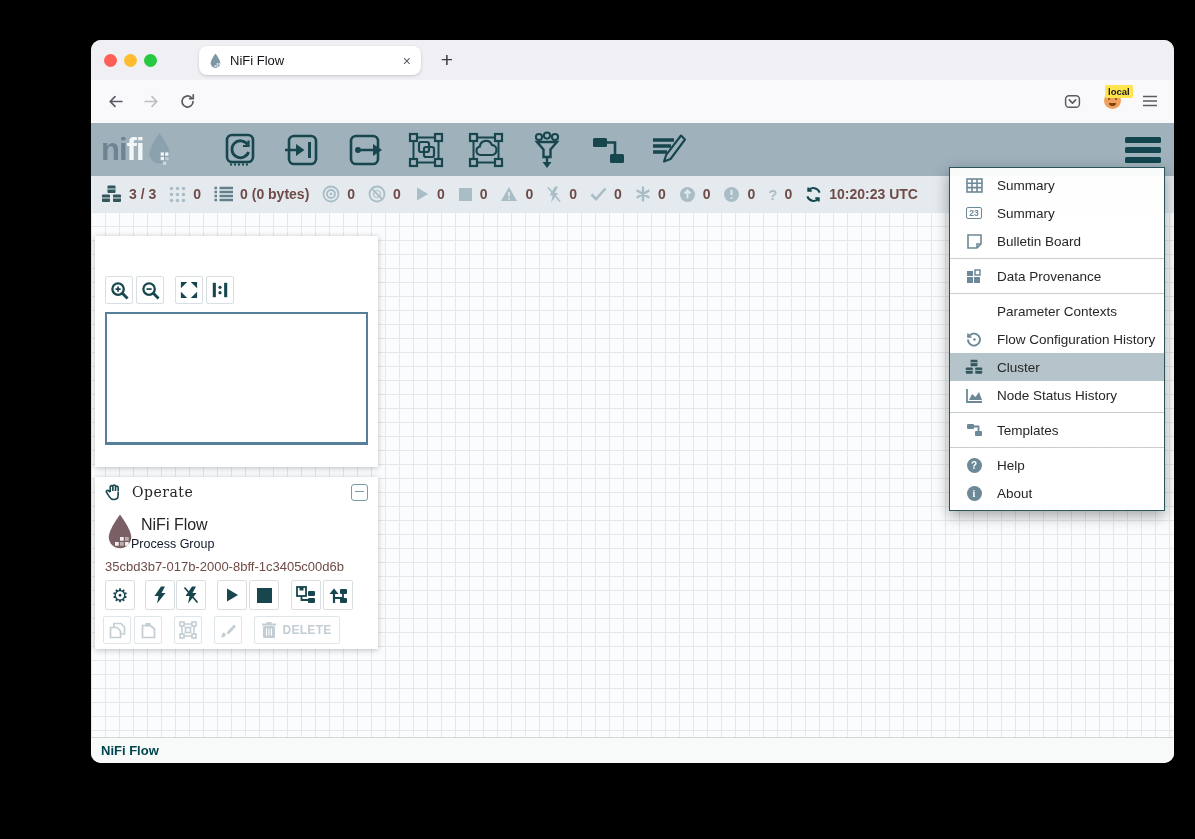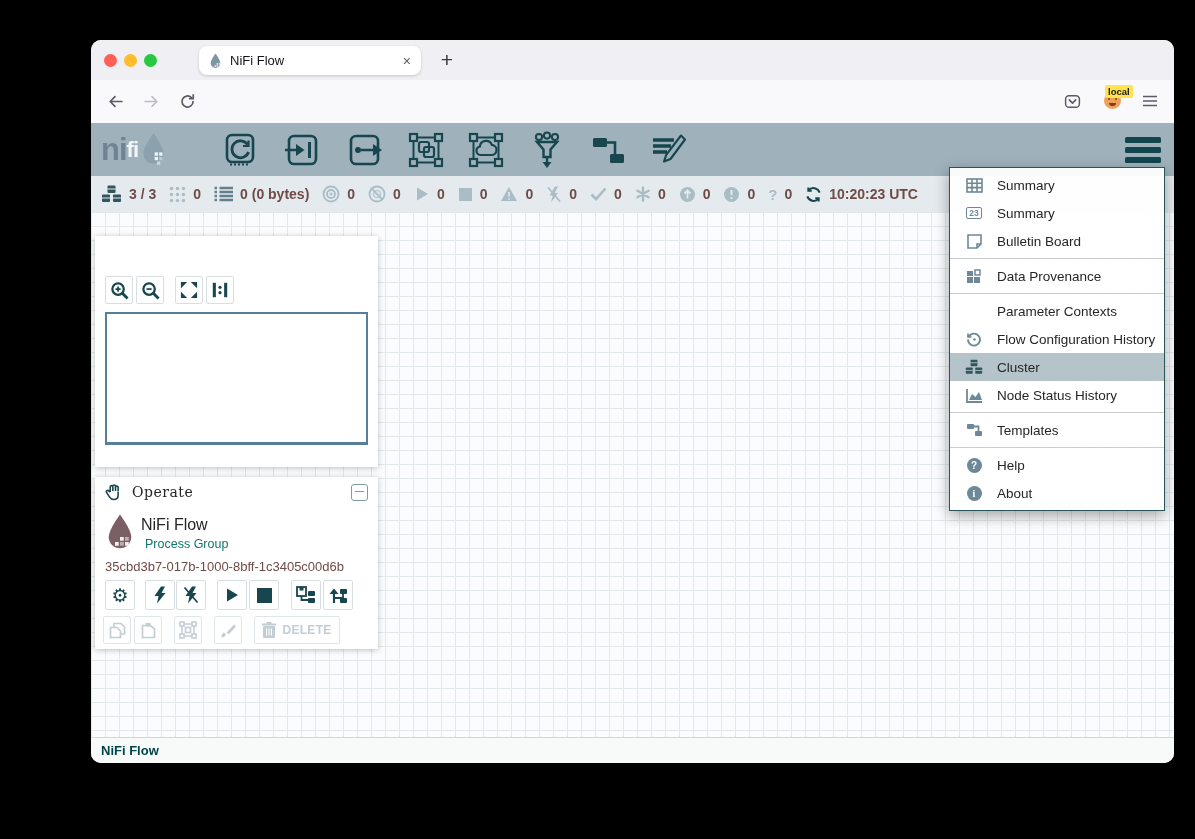--- a/index.html
+++ b/index.html
@@ -124,21 +124,21 @@
       <span class="abs navicon" style="left:1051px;top:14px;">
         <svg width="16" height="14" viewBox="0 0 16 14" stroke="currentColor" stroke-width="1.6">
             <path d="M1 2.5h14M1 7h14M1 11.5h14"></path>
           </svg>
       </span>
     </div>
 
     <div class="abs nifibar">
       <div class="abs" style="left:10px;top:9px;display:flex;align-items:flex-end;">
         <span style="font-size:31px;font-weight:bold;line-height:32px;color:#6e8493;letter-spacing:-1px;">ni</span>
-        <span style="font-size:22px;font-weight:bold;line-height:32px;color:#f3f6f7;letter-spacing:-1px;text-align:center;">fi</span>
+        <span style="font-size:31px;font-weight:bold;line-height:32px;color:#f3f6f7;letter-spacing:-1px;text-align:center;">fi</span>
         <span style="color:#8ba2ae;display:flex;margin-left:2px;">
           <svg width="27" height="34" viewBox="0 0 24 30">
               <path d="M12 1C12 1 3 13 3 19a9 9 0 0 0 18 0C21 13 12 1 12 1Z" fill="currentColor"></path>
               <g fill="#eef3f5">
                 <rect x="13" y="18" width="3" height="3"></rect>
                 <rect x="17" y="18" width="3" height="3"></rect>
                 <rect x="13" y="22" width="3" height="3"></rect>
                 <rect x="17" y="22" width="3" height="3" opacity=".5"></rect>
                 <rect x="15" y="26" width="3" height="3" opacity=".6"></rect>
               </g>
@@ -428,22 +428,22 @@
             <g fill="#f2eded">
               <rect x="12" y="19" width="3" height="3"></rect>
               <rect x="16" y="19" width="3" height="3" opacity=".55"></rect>
               <rect x="12" y="23" width="3" height="3" opacity=".55"></rect>
               <rect x="8" y="23" width="3" height="3"></rect>
               <rect x="16" y="23" width="3" height="3"></rect>
             </g>
           </svg>
       </span>
       <span class="abs" style="left:46px;top:39px;font-size:16px;color:#262626;">NiFi Flow</span>
-      <span class="abs" style="left:50px;top:60px;font-size:12.5px;color:#0f766e;">Process Group</span>
-      <span class="abs" style="left:10px;top:82px;font-size:13px;color:#6f4b47;">35cbd3b7-017b-1000-8bff-1c3405c00d6b</span>
+      <span class="abs" style="left:36px;top:60px;font-size:12.5px;color:#0f172a;">Process Group</span>
+      <span class="abs" style="left:10px;top:82px;font-size:13px;color:#6f4b47;">35cbd3b7-017b-2000-8bff-1c3405c00d6b</span>
 
       <div class="abs btn" style="left:10px;top:103px;width:30px;height:30px;">
         <span style="font-size:19px;line-height:1;">⚙</span>
       </div>
       <div class="abs btn" style="left:50px;top:103px;width:30px;height:30px;">
         <span style="display:flex;">
             <svg width="14" height="18" viewBox="0 0 14 18">
               <path d="M8 0.5L1.5 10h4L4 17.5l8.5-10.5H8.5L12 0.5z" fill="currentColor"></path>
             </svg>
           </span>

